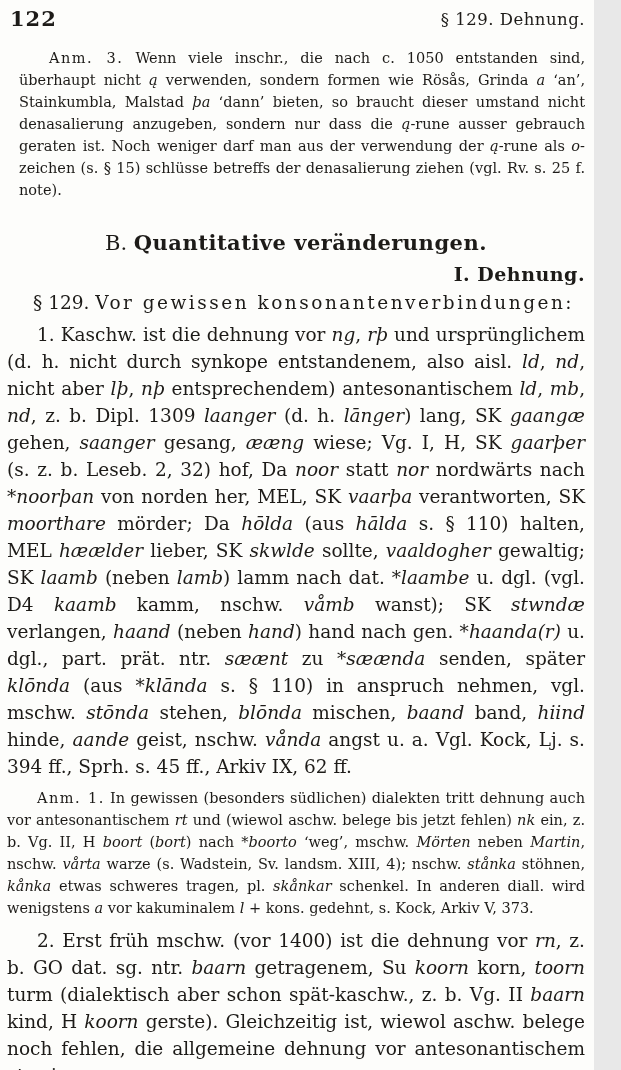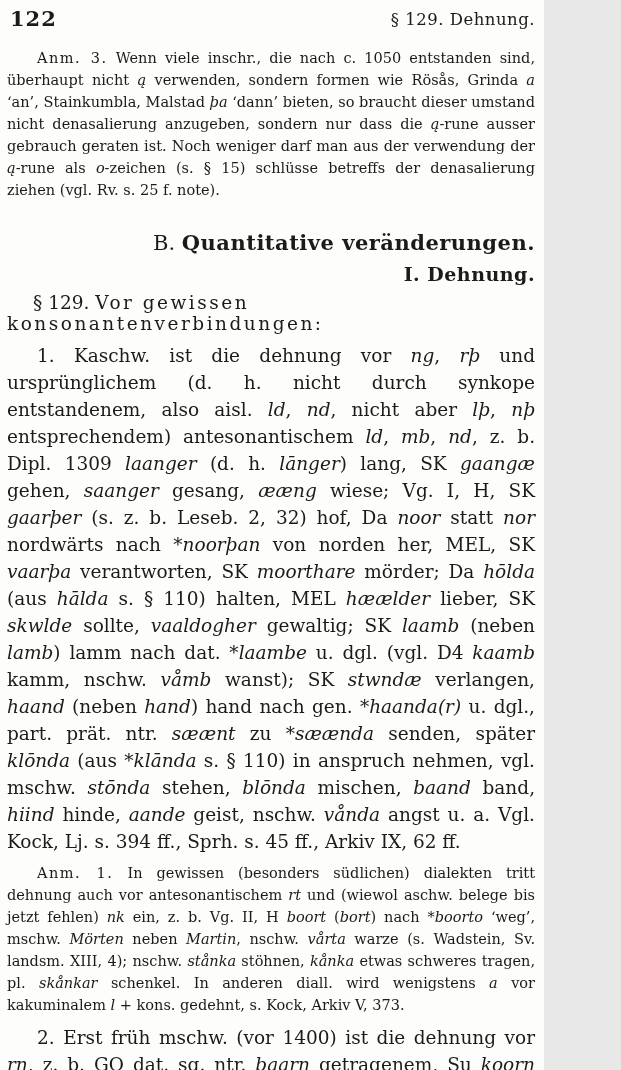--- a/index.html
+++ b/index.html
@@ -1,18 +1,18 @@
 <!DOCTYPE html>
 <html><head>
 <meta charset="utf-8">
 <style>
   html, body { margin:0; padding:0; background:#e8e8e8; }
   .page {
     position:relative;
-    width:544px; height:1070px;
+    width:594px; height:1070px;
     box-sizing:border-box;
     padding:6px 9px 0 7px;
     background:#fdfdfb;
     color:#1d1b18;
     font-family:"DejaVu Serif","Liberation Serif",serif;
     overflow:hidden;
   }
   .pagehead { position:relative; height:28px; }
   .pagenum {
     position:absolute; left:3px; top:0;
@@ -20,28 +20,28 @@
   }
   .running {
     display:block; text-align:right;
     font-size:16.5px; padding-top:4px; letter-spacing:0.5px;
   }
   p { margin:0; }
   .note {
     font-size:14.5px; line-height:22px;
     text-align:justify;
   }
-  .note-top { margin-top:13px; }
+  .note-top { margin-top:13px;margin-left:12px; }
   .body {
     font-size:18.5px; line-height:27px;
     text-align:justify;
   }
   .indent { text-indent:30px; }
   .sec {
-    margin:29px 0 0; text-align:right;
+    margin:29px 0 0; text-align:center;
     font-size:21px; font-weight:400;
   }
   .sec .sectitle { font-weight:700; letter-spacing:0.5px; }
   .subsec {
     margin:8px 0 0; text-align:right;
     font-size:19px; font-weight:700; letter-spacing:0.5px;
   }
   .paraheading {
     margin:7px 0 0;
     font-size:18.5px; text-indent:26px;

